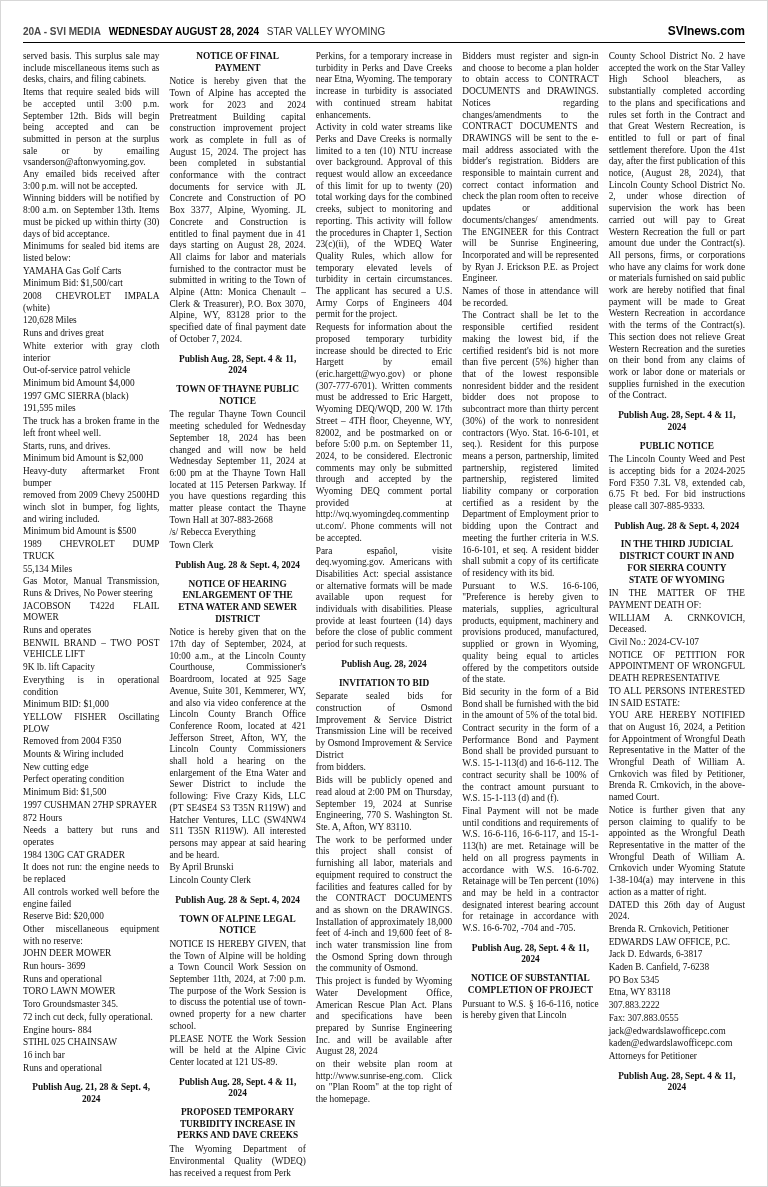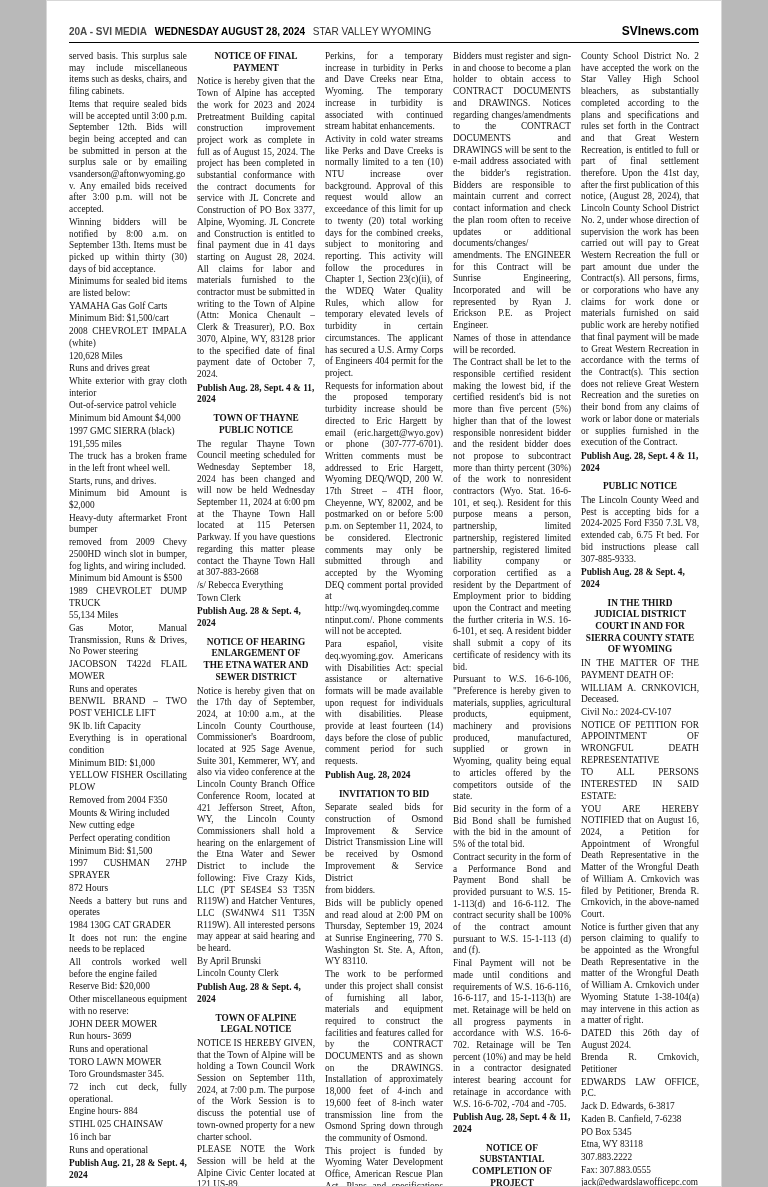--- a/index.html
+++ b/index.html
@@ -1,18 +1,18 @@
 <!DOCTYPE html>
 <html><head>
 <meta charset="utf-8">
 <style>
   html,body{margin:0;padding:0;background:#b9b9b9;}
   .page{
     position:relative;
-    width:676px;height:1187px;
+    width:768px;height:1187px;
     margin:0 auto;
     background:#ffffff;
     box-sizing:border-box;
     padding:24px 22px 8px 22px;
     overflow:hidden;
     font-family:"Liberation Serif", serif;
     color:#111;
     border:1px solid #d7d7d7;
   }
   .masthead{
@@ -40,22 +40,22 @@
     word-break:break-word;
   }
   .block{margin:0;}
   .block.p{margin:0 0 1px 0;}
   .block.h{
     font-weight:bold;text-align:center;
     margin:7px 4px 2px 4px;
   }
   .block.h:first-child{margin-top:0;}
   .block.pub{
-    font-weight:bold;text-align:left;
-    margin:2px 0 6px 0;
+    font-weight:bold;text-align:center;
+    margin:8px 0 6px 0;
   }
 </style>
 </head>
 <body>
 
 <div class="page">
   <header class="masthead">
     <div class="masthead-left">
       <span class="seg page-label">20A - SVI MEDIA</span>
       <span class="seg date-label">WEDNESDAY AUGUST 28, 2024</span>

